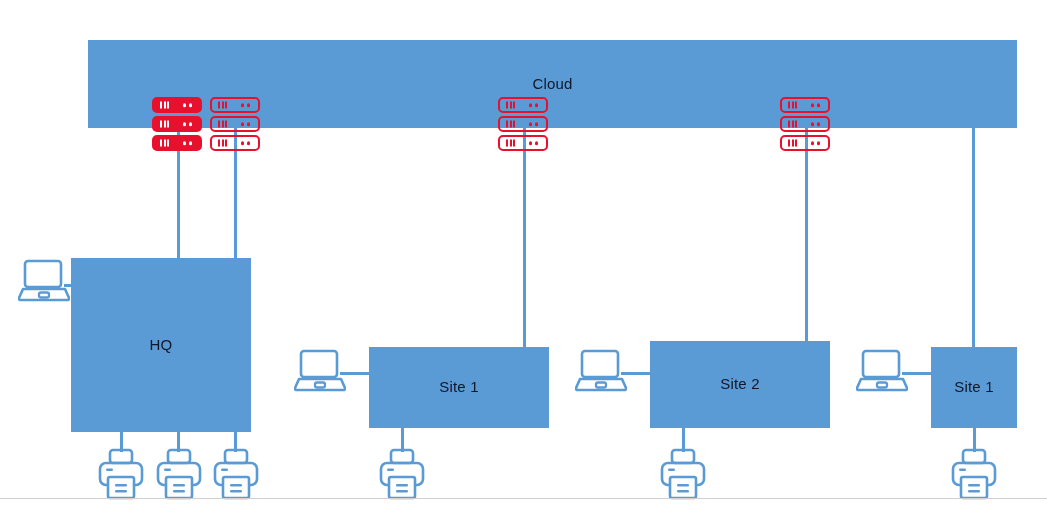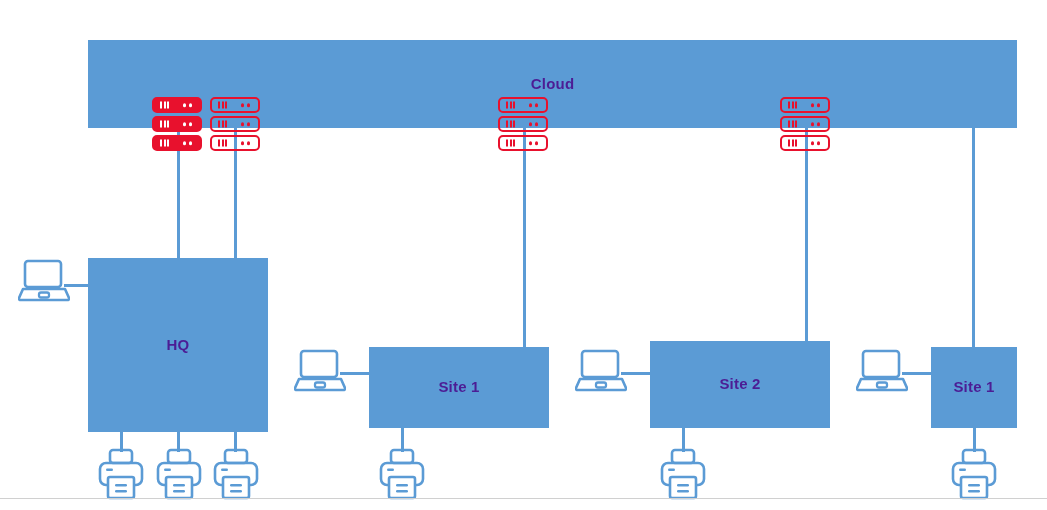--- a/index.html
+++ b/index.html
@@ -20,24 +20,24 @@
   }
   .node-box {
     position: absolute;
     background: #5B9BD5;
     display: flex;
     align-items: center;
     justify-content: center;
     box-sizing: border-box;
   }
   .node-label {
-    color: #4c1d95;
+    color: #0f172a;
     font-family: "Liberation Sans", sans-serif;
     font-size: 15px;
-    font-weight: bold;
+    font-weight: normal;
     letter-spacing: 0.2px;
     text-align: center;
     line-height: 1.1;
     user-select: none;
   }
   .cloud-label {
     font-size: 15px;
   }
   .link {
     position: absolute;
@@ -145,21 +145,21 @@
       <div class="link link-v" style="left: 401px; top: 428px; height: 24px;"></div>
       <div class="link link-v" style="left: 682px; top: 428px; height: 24px;"></div>
       <div class="link link-v" style="left: 973px; top: 428px; height: 24px;"></div>
     </div>
 
   <div class="node-box" id="cloud-box" style="left: 88px; top: 40px; width: 929px; height: 88px; background: rgb(91, 155, 213);">
     <span class="node-label cloud-label">Cloud</span>
   </div>
 
   <div id="sites-layer">
-      <div class="node-box" style="left: 88px; top: 258px; width: 180px; height: 174px;">
+      <div class="node-box" style="left: 71px; top: 258px; width: 180px; height: 174px;">
         <span class="node-label">HQ</span>
       </div>
       <div class="node-box" style="left: 369px; top: 347px; width: 180px; height: 81px;">
         <span class="node-label">Site 1</span>
       </div>
       <div class="node-box" style="left: 650px; top: 341px; width: 180px; height: 87px; align-items: center;">
         <span class="node-label">Site 2</span>
       </div>
       <div class="node-box" style="left: 931px; top: 347px; width: 86px; height: 81px;">
         <span class="node-label">Site 1</span>

